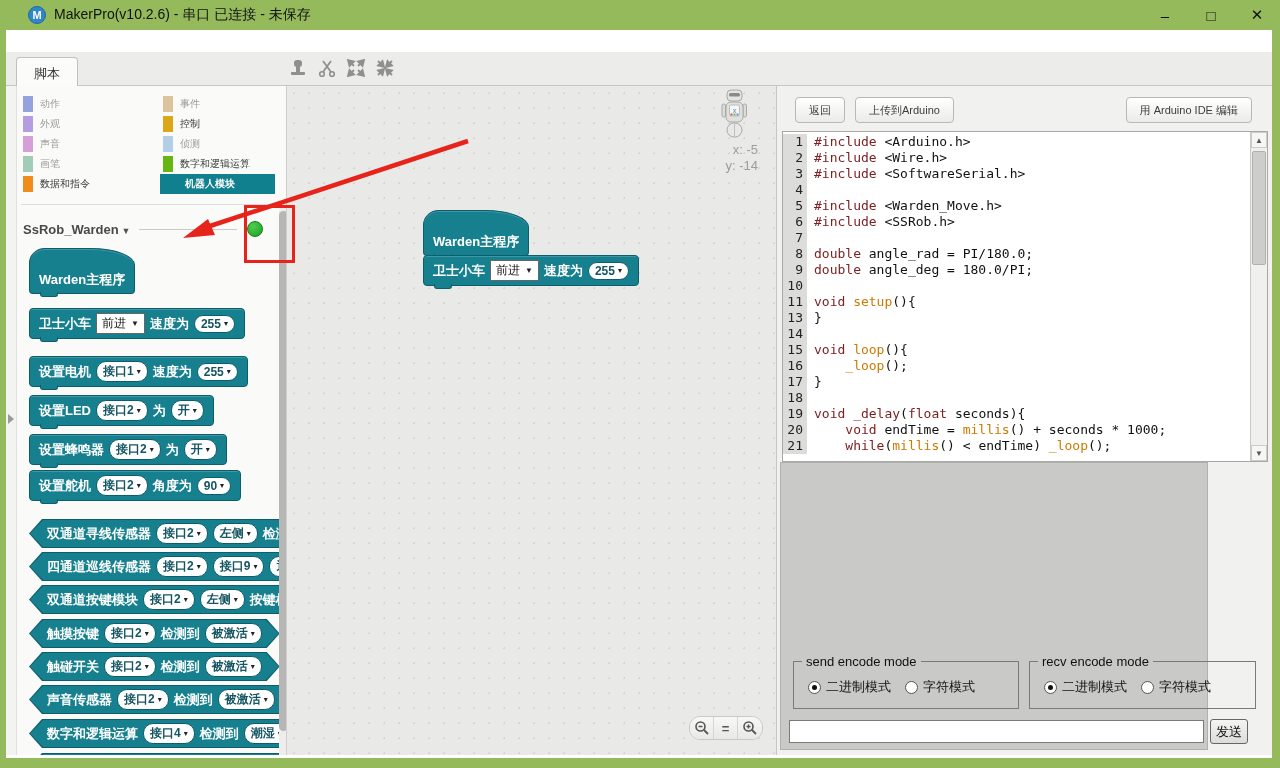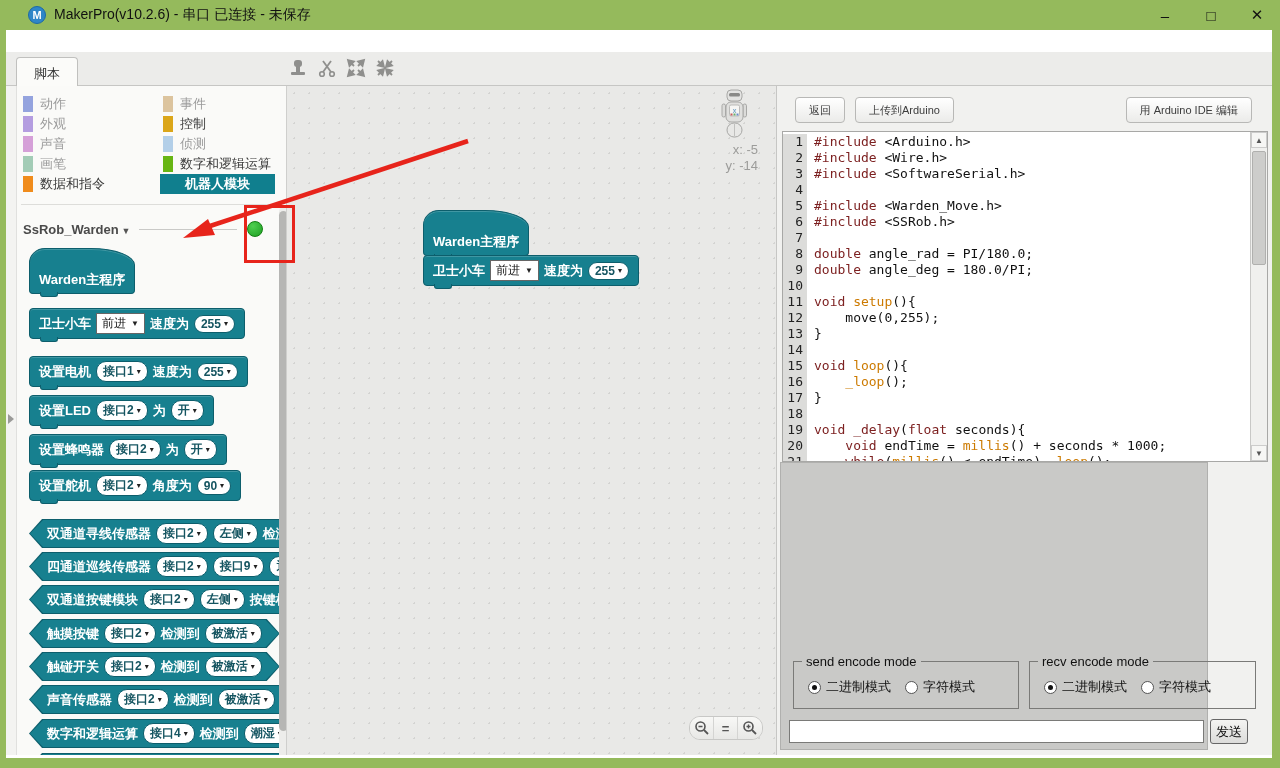--- a/index.html
+++ b/index.html
@@ -26,21 +26,21 @@
 
   .contentbg { position:absolute; left:6px; top:86px; width:1266px; height:669px; background:#f0f0ee; }
 
   
   .left-rail { position:absolute; left:6px; top:86px; width:11px; height:669px; background:#f3f3f1; border-right:1px solid #e0e0de; }
   .rail-tri { position:absolute; left:2px; top:328px; width:0; height:0; border-top:5px solid transparent; border-bottom:5px solid transparent; border-left:6px solid #9a9a98; }
 
   
   .palette { position:absolute; left:17px; top:86px; width:270px; height:669px; background:#fafaf8; border-right:1px solid #cfcfcd; overflow:hidden; }
   .catgrid { position:absolute; left:3px; top:8px; display:grid; grid-auto-flow:column; grid-template-rows:repeat(5,20px); grid-template-columns:140px 115px; }
-  .cat { display:flex; align-items:center; gap:7px; font-size:13px; padding:0 3px; white-space:nowrap; }
+  .cat { display:flex; align-items:center; gap:7px; font-size:10px; padding:0 3px; white-space:nowrap; }
   .cat .sw { width:10px; height:16px; flex:0 0 auto; }
   .cat .cl { color:#3a3a3a; }
   .cat.dim .cl { color:#9b9b9b; }
   .cat.selected { color:#fff;gap:12px; }
   .cat.selected .cl { color:#fff; font-weight:700; }
   .divider { position:absolute; left:4px; top:118px; width:258px; border-top:1px solid #ddddda; }
   .spriterow { position:absolute; left:6px; top:130px; width:258px; height:26px; display:flex; align-items:center; }
   .dev { font-size:13px; font-weight:700; color:#4a4a4a; white-space:nowrap; }
   .dev .car { font-size:9px; color:#555; margin-left:3px; }
   .linefill { flex:1; border-top:1px solid #c9c9c7; margin:0 10px 0 8px; }
@@ -492,24 +492,20 @@
           </div>
           <div class="crow">
             <span class="ln">10</span>
             <span class="lc"></span>
           </div>
           <div class="crow">
             <span class="ln">11</span>
             <span class="lc"><span class="kw">void</span> <span class="fn">setup</span>(){</span>
           </div>
           <div class="crow">
-            <span class="ln">12</span>
-            <span class="lc">    move(0,255);</span>
-          </div>
-          <div class="crow">
             <span class="ln">13</span>
             <span class="lc">}</span>
           </div>
           <div class="crow">
             <span class="ln">14</span>
             <span class="lc"></span>
           </div>
           <div class="crow">
             <span class="ln">15</span>
             <span class="lc"><span class="kw">void</span> <span class="fn">loop</span>(){</span>

